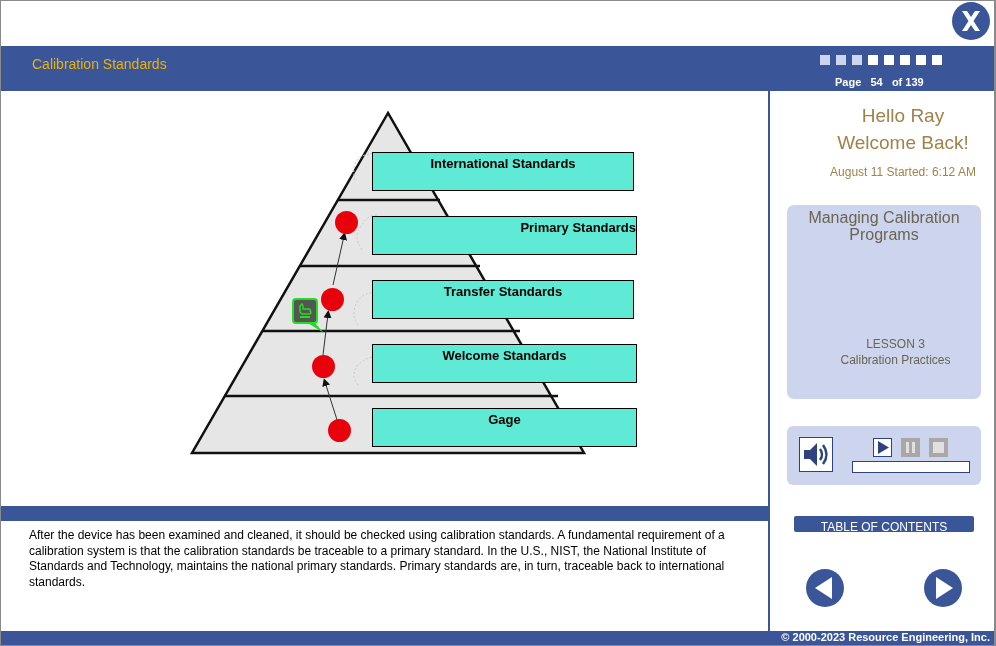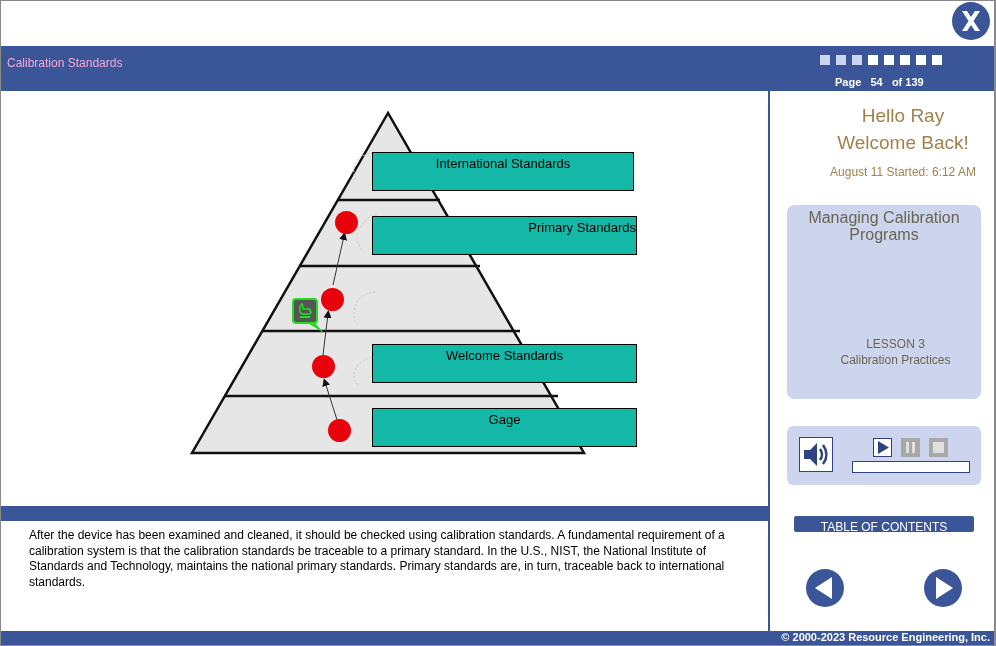--- a/index.html
+++ b/index.html
@@ -2,28 +2,28 @@
 <html><head>
   <meta charset="utf-8">
   <style>
     * { box-sizing: border-box; margin: 0; padding: 0; }
     html, body { width: 996px; height: 646px; overflow: hidden; background: #ffffff; }
     body { font-family: "Liberation Sans", sans-serif; position: relative; }
     .frame { position: absolute; left: 0; top: 0; width: 996px; height: 646px; border: 1px solid #8a8a8a; border-right: 2px solid #8a8a8a; border-bottom: 1px solid #8a8a8a; }
     .close-btn { position: absolute; left: 952px; top: 2px; width: 38px; height: 38px; border-radius: 50%; background: #3b5599; cursor: pointer; }
     .close-btn svg { position: absolute; left: 0; top: 0; }
     .header { position: absolute; left: 1px; top: 46px; width: 993px; height: 45px; background: #3b5599; }
-    .page-title { position: absolute; left: 6px; top: 10px; color: #f9a8d4; font-size: 12px; }
+    .page-title { position: absolute; left: 31px; top: 10px; color: #eab308; font-size: 14px; }
     .progress { position: absolute; left: 819px; top: 9px; display: flex; gap: 6px; }
     .progress .sq { width: 10px; height: 10px; background: #ffffff; }
     .progress .sq.done { background: #cdd5ee; }
     .page-count { position: absolute; left: 834px; top: 30px; color: #ffffff; font-size: 11px; font-weight: bold; white-space: pre; }
     .vsep { position: absolute; left: 768px; top: 91px; width: 2px; height: 540px; background: #3b5599; }
     .diagram { position: absolute; left: 180px; top: 105px; width: 470px; height: 360px; }
-    .label-box { position: absolute; background: #14b8a6; border: 1px solid #000; text-align: center; font-weight: normal; font-size: 13px; padding-top: 3px; color: #000; cursor: pointer; }
+    .label-box { position: absolute; background: #5eead4; border: 1px solid #000; text-align: center; font-weight: bold; font-size: 13px; padding-top: 3px; color: #000; cursor: pointer; }
     .caption-bar { position: absolute; left: 1px; top: 506px; width: 767px; height: 15px; background: #3b5599; }
     .caption { position: absolute; left: 29px; top: 528px; width: 730px; font-size: 12px; line-height: 15.5px; color: #000; }
     .footer { position: absolute; left: 1px; top: 631px; width: 993px; height: 14px; background: #3b5599; }
     .copyright { position: absolute; right: 4px; top: 0px; color: #ffffff; font-size: 11px; font-weight: bold; }
     .welcome { position: absolute; left: 770px; top: 103px; width: 266px; text-align: center; color: #a0824a; }
     .welcome .l1 { font-size: 19px; line-height: 26px; }
     .welcome .l2 { font-size: 19px; line-height: 28px; }
     .welcome .l3 { font-size: 12px; margin-top: 8px; }
     .course-card { position: absolute; left: 787px; top: 205px; width: 194px; height: 194px; background: #cdd5ee; border-radius: 7px; text-align: center; color: #6b6450; }
     .course-card .ct { font-size: 16px; line-height: 17px; margin-top: 4px; }
@@ -101,20 +101,21 @@
       <path d="M6 12 L6 6 L8 4 L9 6 L9 9 L15 9 Q17 9 16 11 L17 12 Q17 14 15 14 L8 14 Z" fill="none" stroke="#22dd22" stroke-width="1.5"></path>
       <rect x="6" y="16" width="10" height="2" fill="#22dd22"></rect>
     </svg>
   </div>
   <svg width="30" height="20" style="position:absolute;left:124px;top:215px;">
     <path d="M2 2 L20 13 L10 2 Z" fill="#22dd22"></path>
   </svg>
 
   <div class="label-box" style="left:192px;top:47px;width:262px;height:39px;">International Standards</div>
   <div class="label-box" style="left:192px;top:111px;width:265px;height:39px;text-align:right;">Primary Standards</div>
+  <div class="label-box" style="left:192px;top:175px;width:262px;height:39px;">Transfer Standards</div>
   <div class="label-box" style="left:192px;top:239px;width:265px;height:39px;">Welcome Standards</div>
   <div class="label-box" style="left:192px;top:303px;width:265px;height:39px;">Gage</div>
 </div>
 
 <div class="caption-bar"></div>
 <div class="caption">After the device has been examined and cleaned, it should be checked using calibration standards. A fundamental requirement of a calibration system is that the calibration standards be traceable to a primary standard. In the U.S., NIST, the National Institute of Standards and Technology, maintains the national primary standards. Primary standards are, in turn, traceable back to international standards.</div>
 
 <div class="welcome">
   <div class="l1">Hello Ray</div>
   <div class="l2">Welcome Back!</div>

